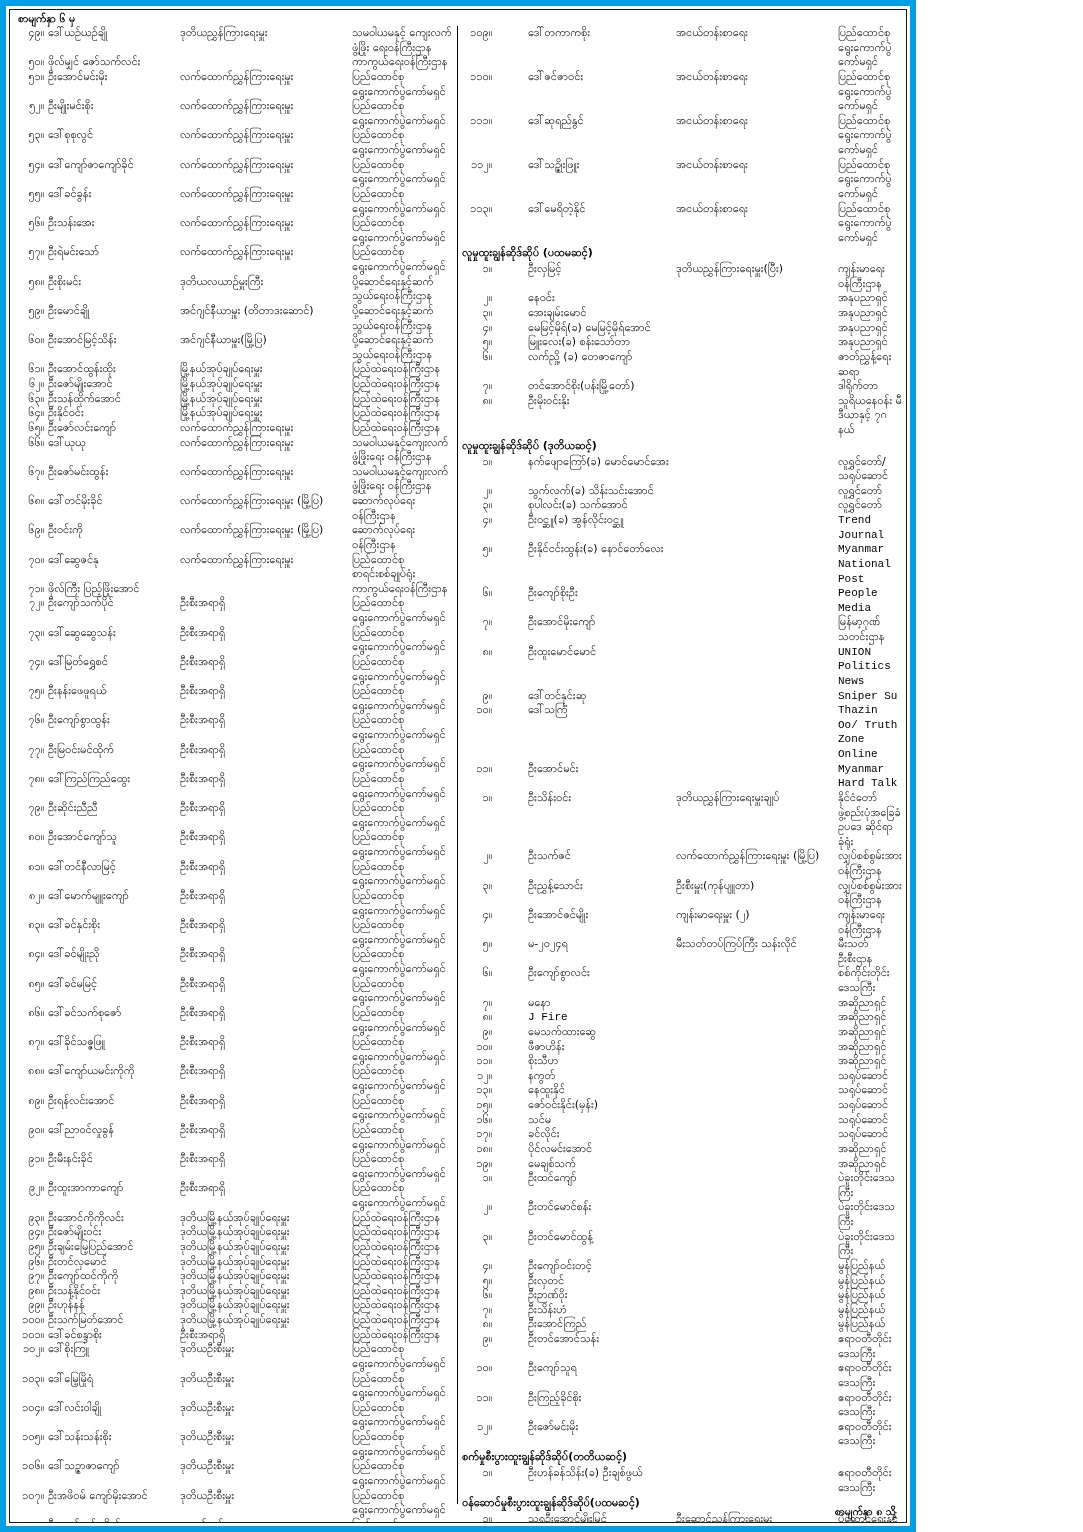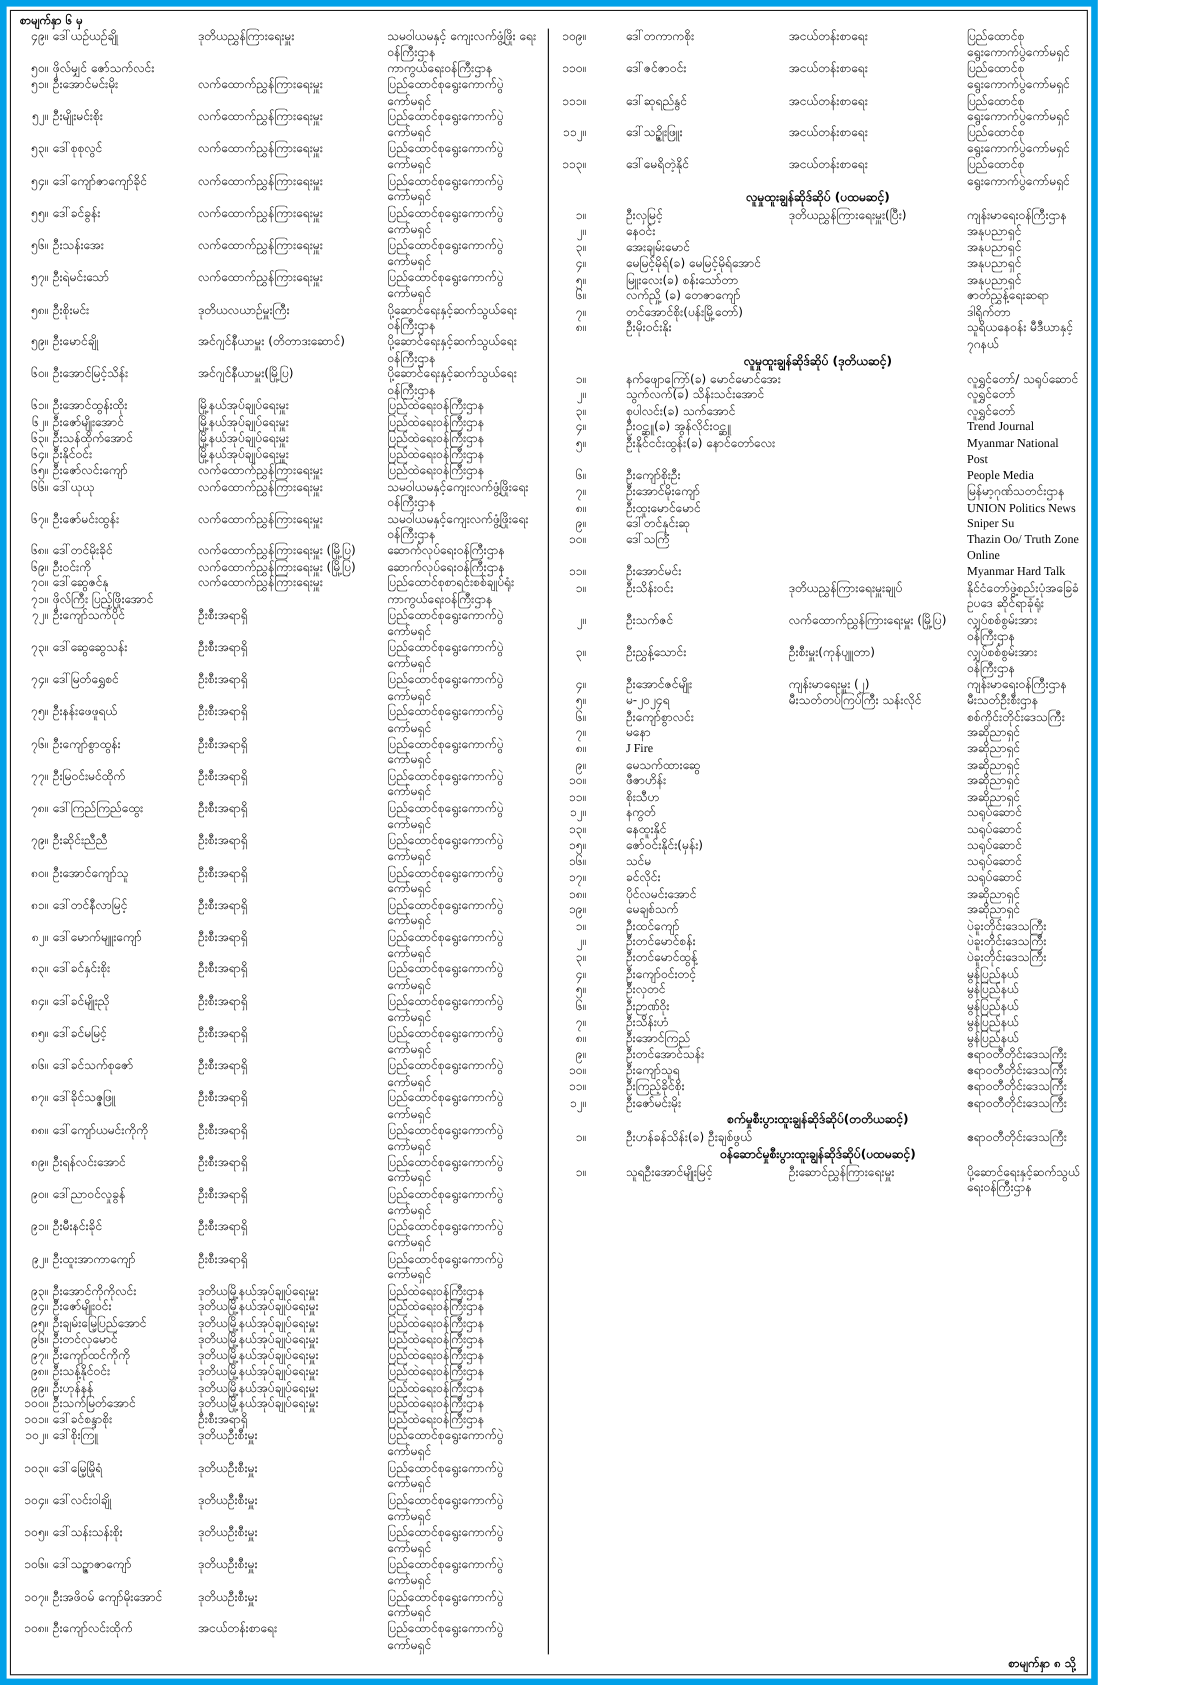--- a/index.html
+++ b/index.html
@@ -3,21 +3,21 @@
 <meta charset="utf-8">
 <style>
   html,body{margin:0;padding:0;background:#ffffff;}
   body{
     font-family:"DejaVu Sans","Liberation Sans",sans-serif;
     width:1083px;height:1532px;
     overflow:hidden;
   }
   #page{
     position:relative;
-    width:998px;height:1532px;
+    width:916px;height:1532px;
     box-sizing:border-box;
     border:6px solid #00a0e8;
     background:#fff;
   }
   #inner{
     position:absolute;
     top:3px;left:3px;right:3px;bottom:3px;
     border:1px solid #1a1a1a;
     background:#fff;
     overflow:hidden;
@@ -81,28 +81,27 @@
   }
   .org{
     flex:1 1 auto;
     box-sizing:border-box;
     white-space:normal;
   }
   
   .col.right .nm{width:148px;flex:0 0 148px;margin-left:32px;}
   .col.right .pos{width:162px;flex:0 0 162px;}
   .sect{
-    text-align:center;
     font-size:11px;
     font-weight:bold;
     line-height:1.35;
     padding:1px 0 1px 0;
     color:#000;
   }
-  .latin{font-family:Liberation Serif, serif;}
+  .latin{font-family:Liberation Mono, monospace;}
 </style>
 </head>
 <body>
 
 <div id="page">
   <div id="inner">
 
     <div class="hdr">စာမျက်နှာ ၆ မှ</div>
 
     <div class="cols">

